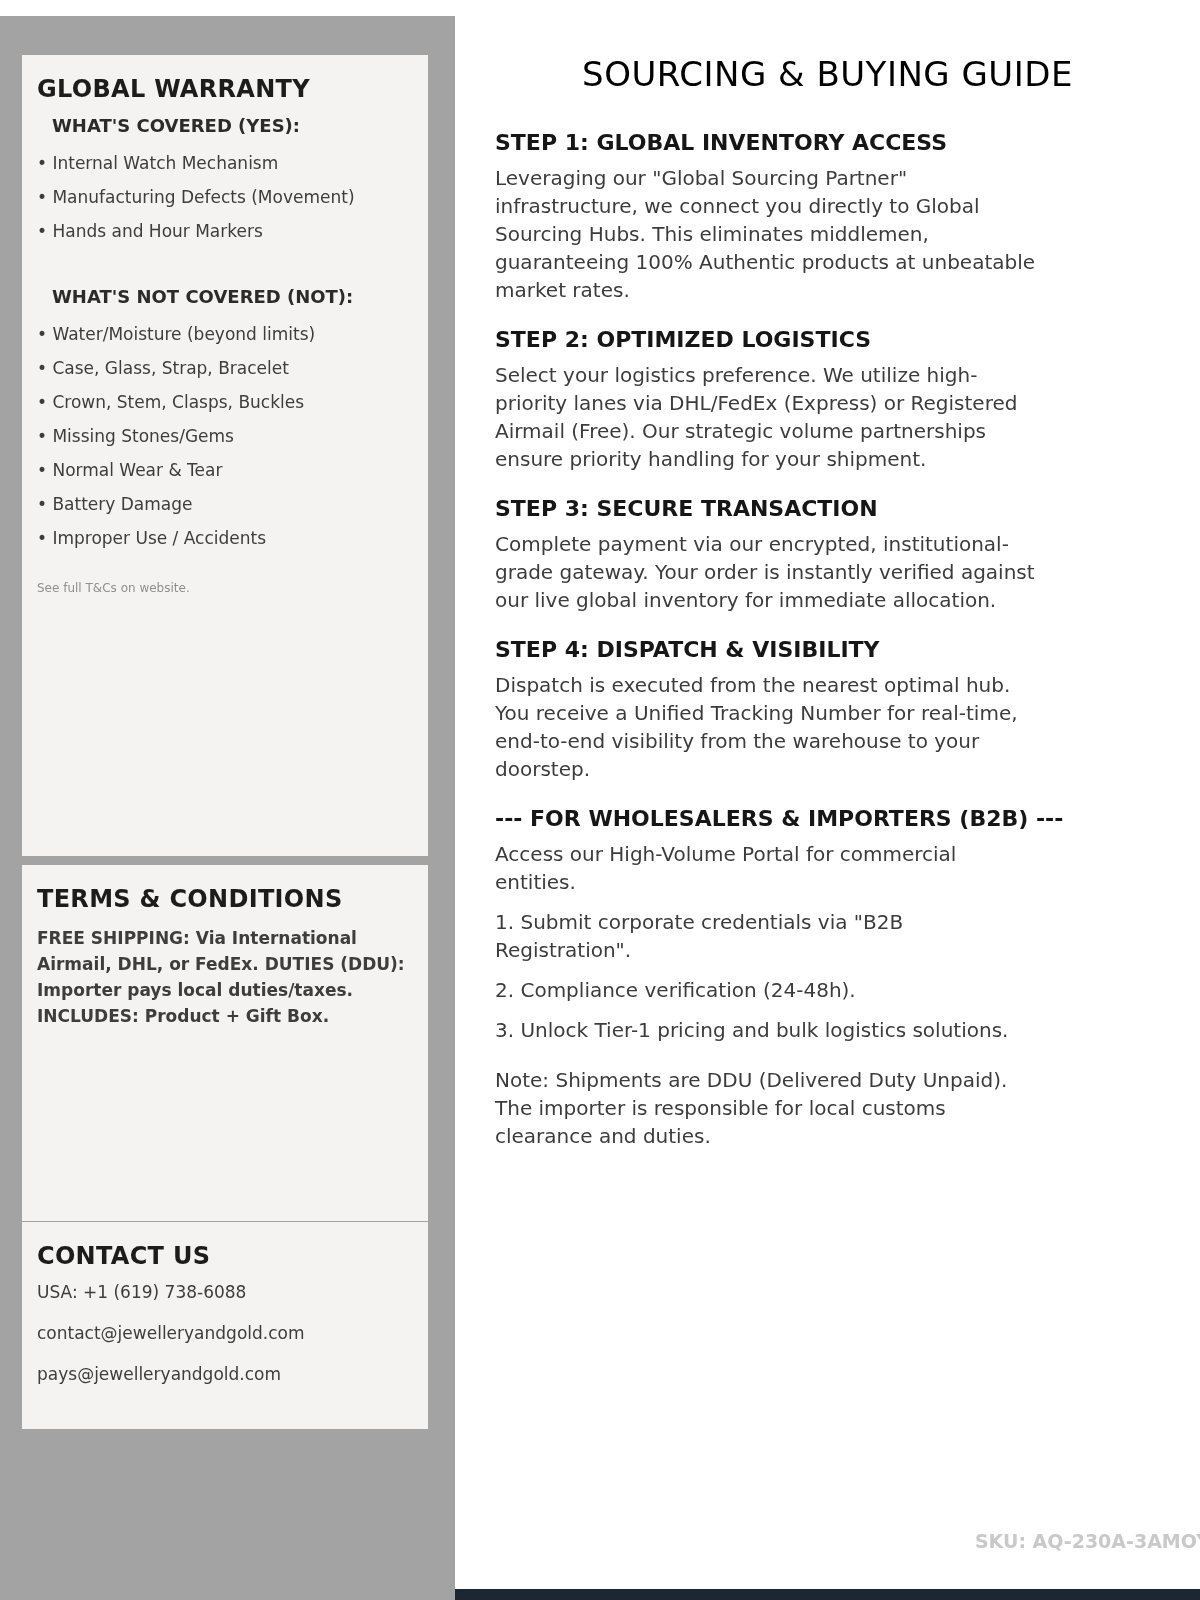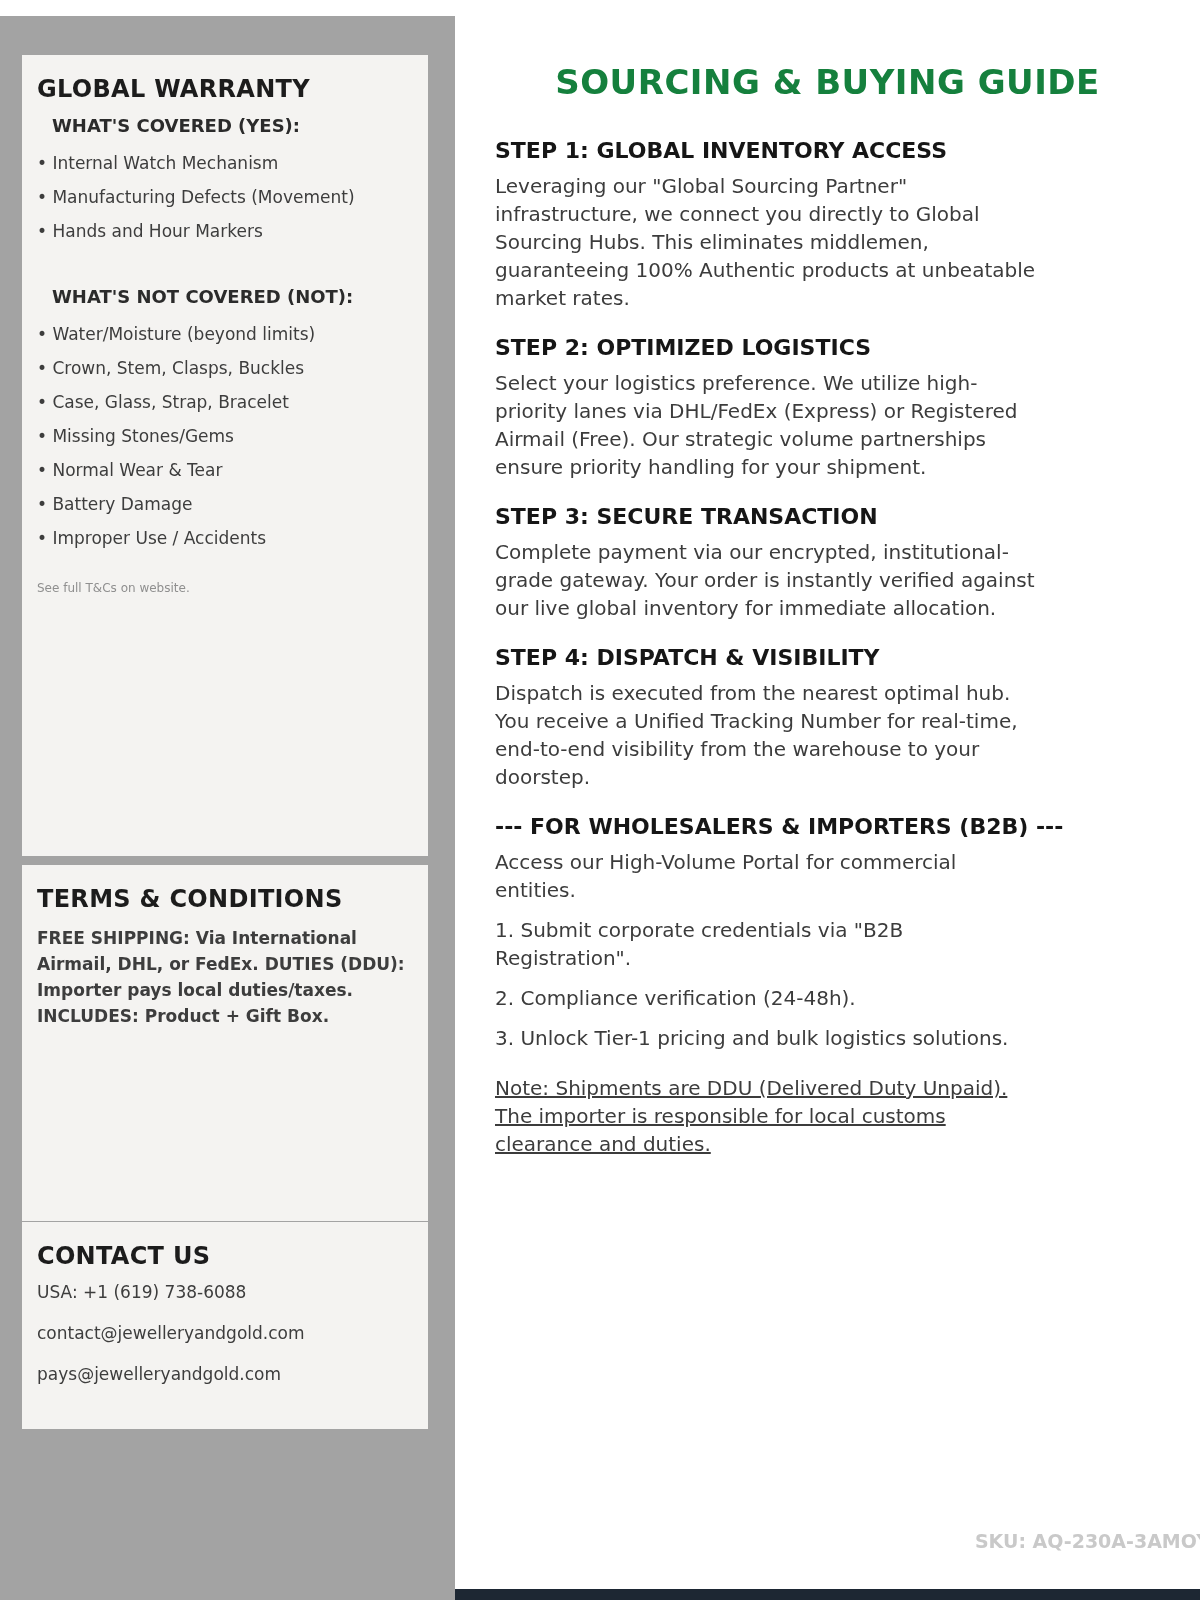--- a/index.html
+++ b/index.html
@@ -82,43 +82,43 @@
   
   .main {
     position: absolute;
     left: 455px; top: 0;
     width: 745px; height: 1600px;
     background: #ffffff;
     box-sizing: border-box;
     padding: 50px 40px 0 40px;
   }
   .page-title {
-    margin: 12px 0 36px 0;
+    margin: 4px 0 36px 0;
     font-size: 34px;
-    font-weight: bold;
+    font-weight: normal;
     letter-spacing: 0.5px;
-    color: #15803d;
+    color: #000000;
     text-align: center;
   }
   .section-heading {
     margin: 0 0 9px 0;
     font-size: 22px;
     font-weight: bold;
     color: #161616;
   }
   .section-body {
     margin: 0 0 23px 0;
     max-width: 548px;
     font-size: 20px;
     line-height: 28px;
     color: #3c3c3c;
     font-weight: 500;
   }
   .b2b-item { margin-bottom: 12px; }
-  .b2b-note { margin-top: 22px; text-decoration: underline; }
+  .b2b-note { margin-top: 22px; }
 
   .sku-label {
     position: absolute;
     top: 1530px;
     right: -10px;
     font-size: 19px;
     font-weight: bold;
     color: #c9c9c9;
     white-space: nowrap;
   }
@@ -138,22 +138,22 @@
     <h2 class="box-title">GLOBAL WARRANTY</h2>
     <h3 class="sub-title">WHAT'S COVERED (YES):</h3>
     <ul class="bullet-list">
       <li>Internal Watch Mechanism</li>
       <li>Manufacturing Defects (Movement)</li>
       <li>Hands and Hour Markers</li>
     </ul>
     <h3 class="sub-title gap-above">WHAT'S NOT COVERED (NOT):</h3>
     <ul class="bullet-list">
       <li>Water/Moisture (beyond limits)</li>
+      <li>Case, Glass, Strap, Bracelet</li>
       <li>Crown, Stem, Clasps, Buckles</li>
-      <li>Case, Glass, Strap, Bracelet</li>
       <li>Missing Stones/Gems</li>
       <li>Normal Wear &amp; Tear</li>
       <li>Battery Damage</li>
       <li>Improper Use / Accidents</li>
     </ul>
     <p class="footnote">See full T&amp;Cs on website.</p>
   </section>
 
   <section class="box box-terms">
     <h2 class="box-title">TERMS &amp; CONDITIONS</h2>

